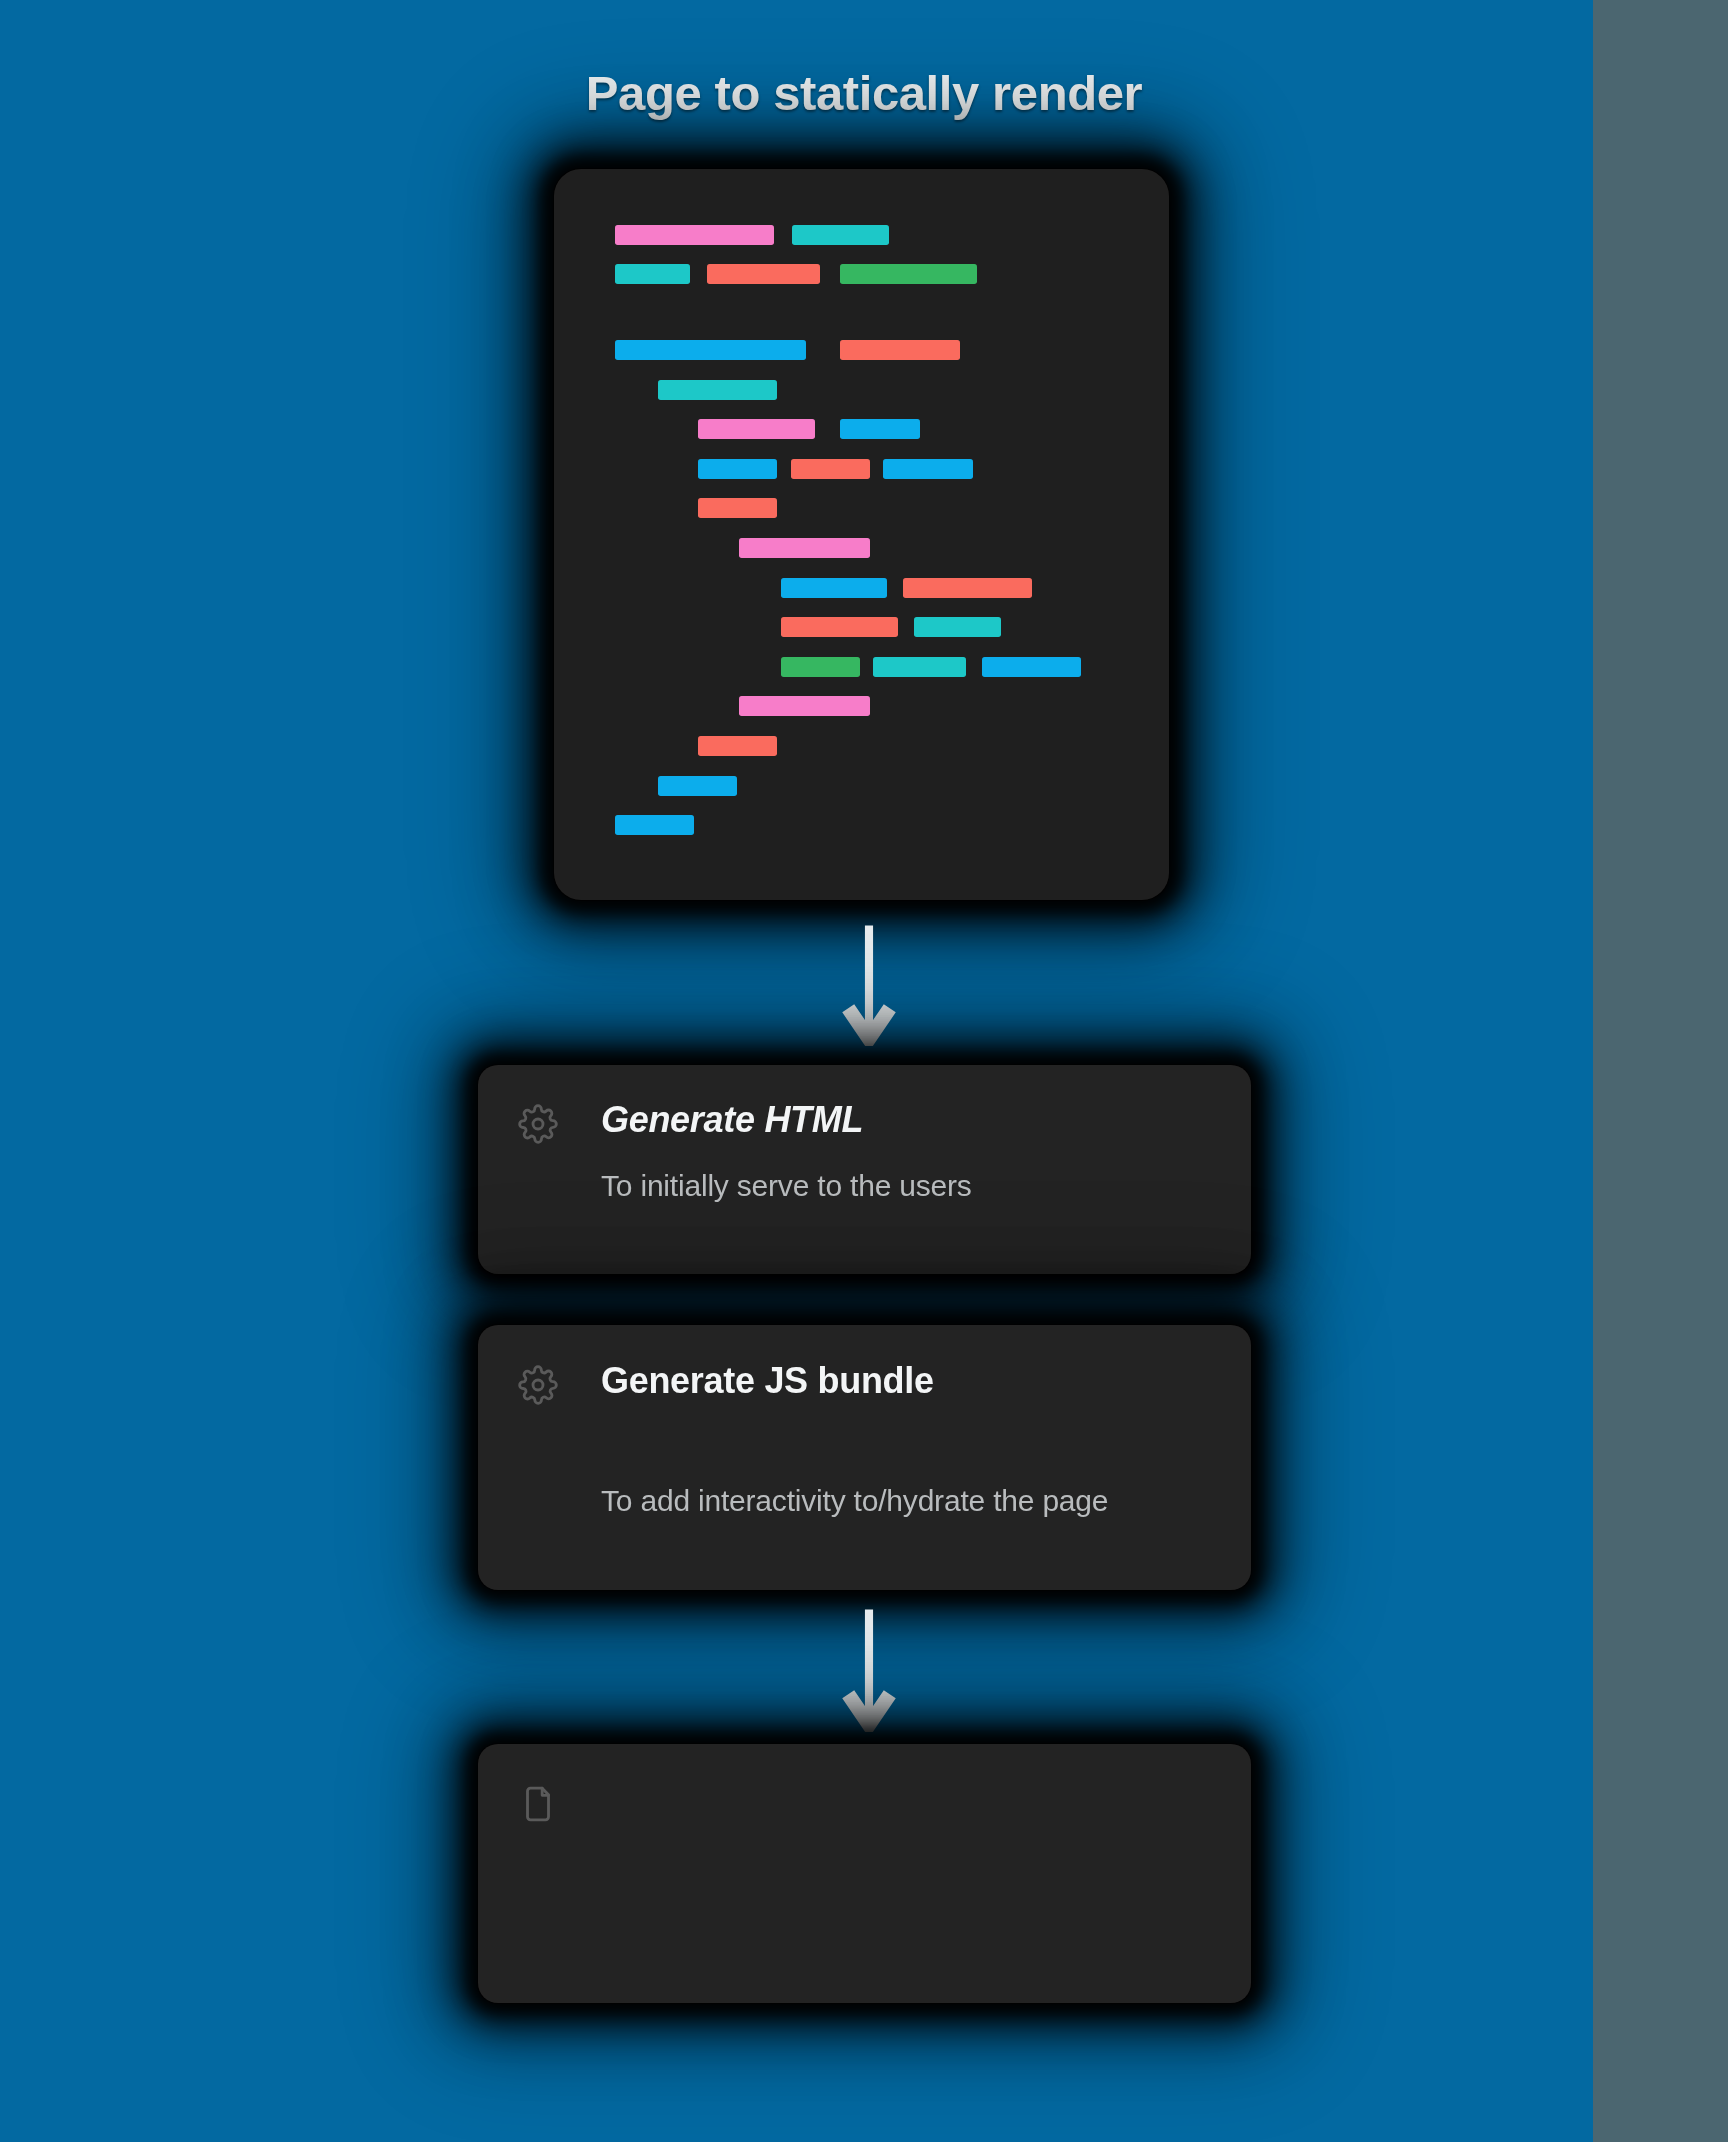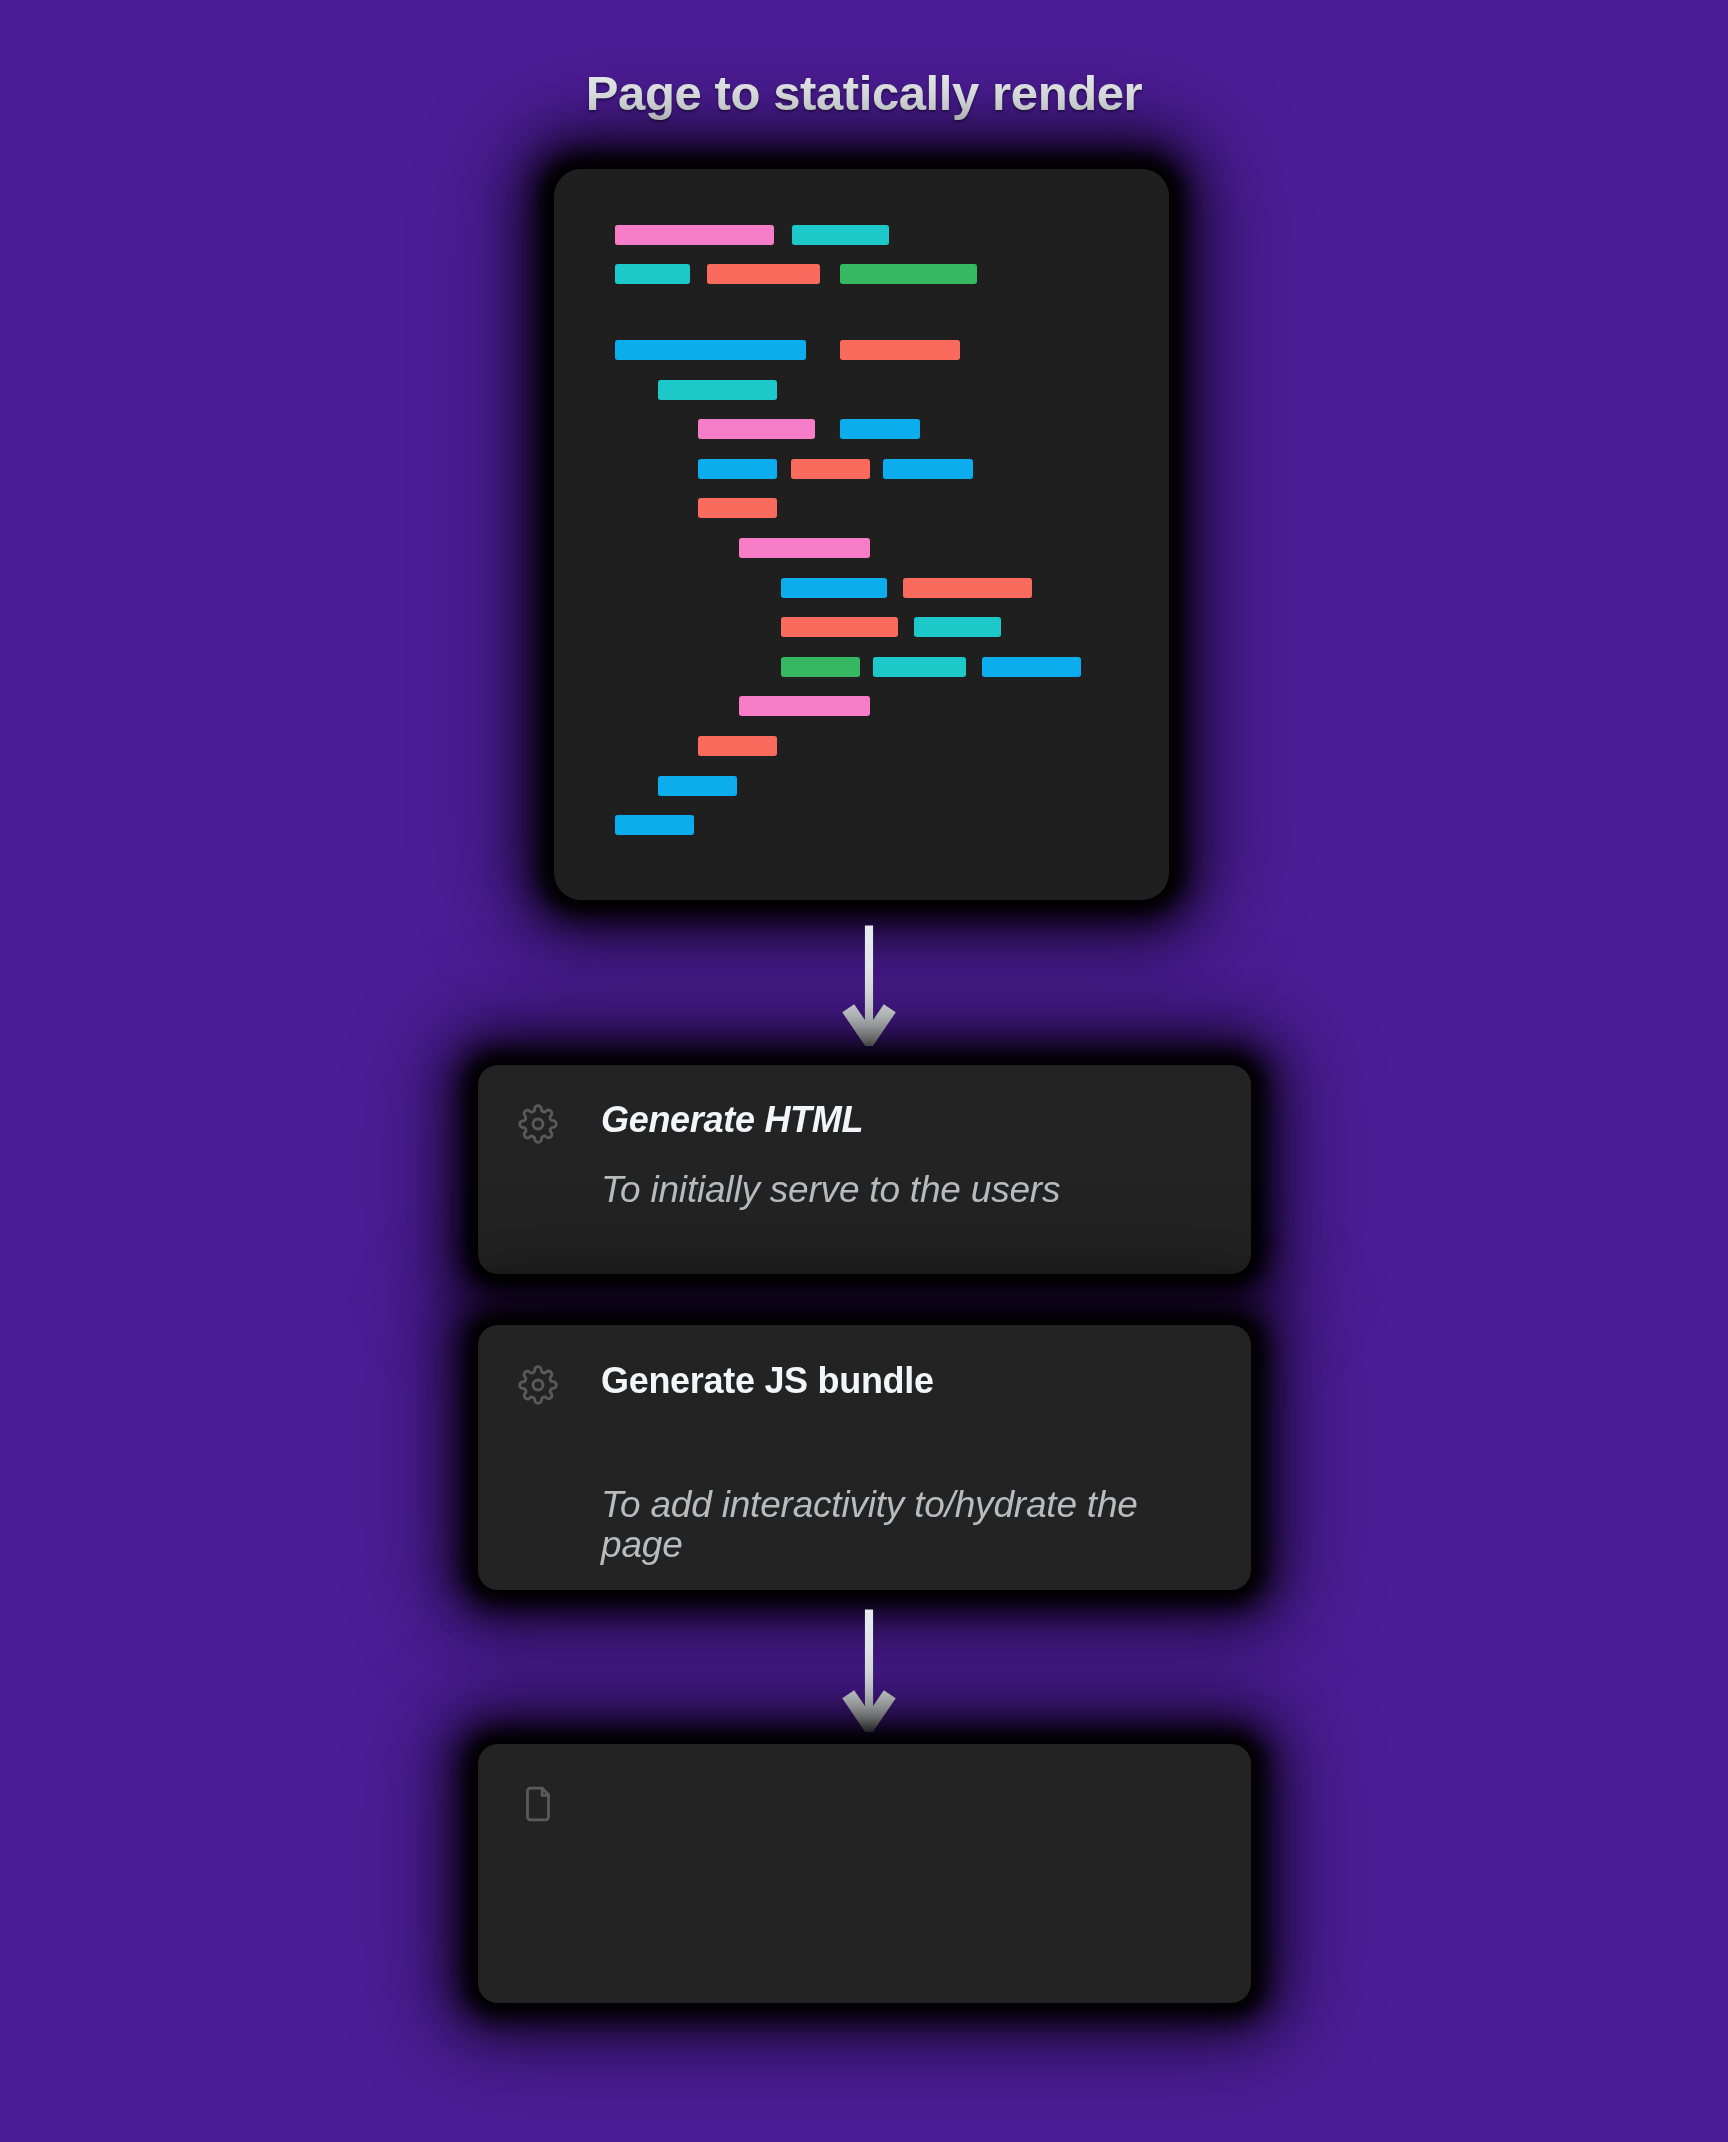--- a/index.html
+++ b/index.html
@@ -8,23 +8,23 @@
   html, body {
     width: 1728px;
     height: 2142px;
     background: #4b6670;
     font-family: "Liberation Sans", sans-serif;
     overflow: hidden;
   }
 
   #stage {
     position: relative;
-    width: 1728px;
+    width: 1593px;
     height: 2142px;
-    background: #4c1d95;
+    background: #0369a1;
   }
 
   
   .diagram-title {
     position: absolute;
     left: 0;
     top: 65px;
     width: 1728px;
     text-align: center;
     font-size: 49px;
@@ -116,25 +116,24 @@
   }
 
   #title-html   { top: 1099px; font-style: italic; }
   #title-js     { top: 1360px; text-align: right; }
   #title-output { top: 1779px; }
 
   .card-desc {
     position: absolute;
     left: 601px;
     width: 585px;
-    font-size: 37px;
+    font-size: 30px;
     line-height: 1.08;
     color: #b9bcbe;
     letter-spacing: -0.2px;
-    font-style: italic;
   }
 
   #desc-html   { top: 1170px; }
   #desc-js     { top: 1485px; }
   #desc-output { top: 1851px; }
 
   
   .arrow {
     position: absolute;
     left: 841px;

